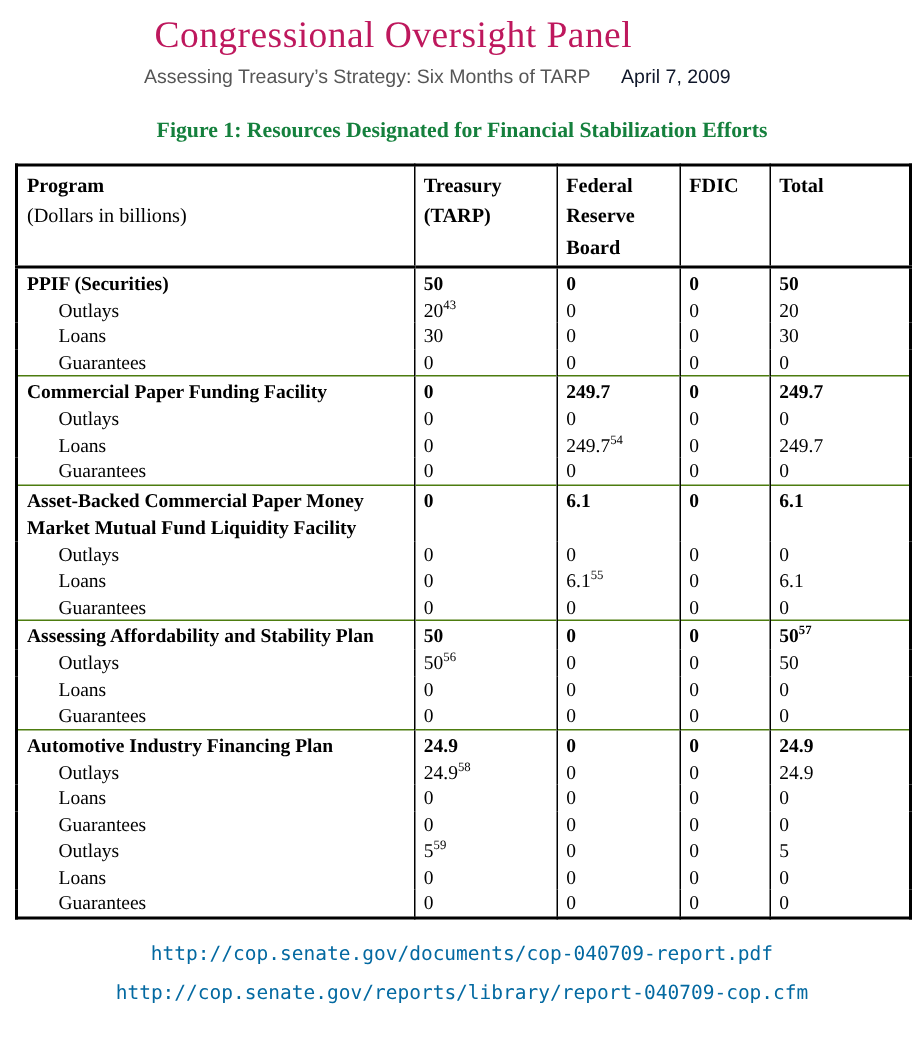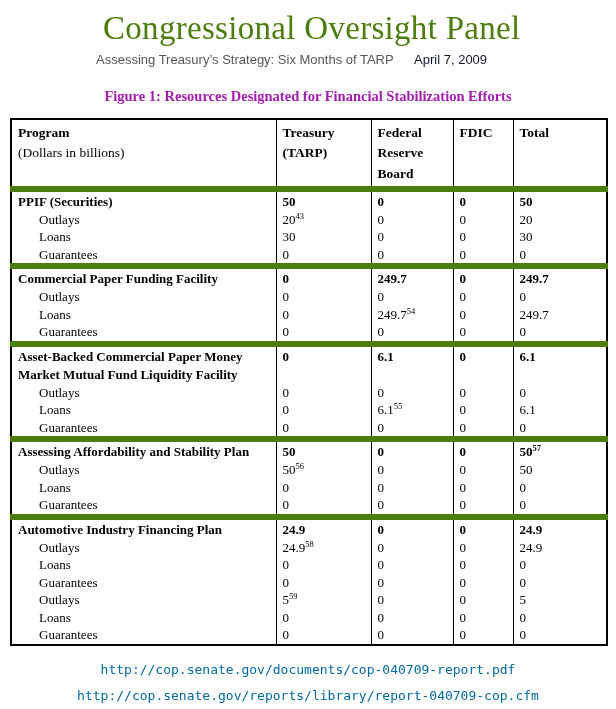--- a/index.html
+++ b/index.html
@@ -7,38 +7,38 @@
     width:616px; height:709px;
     background:#ffffff;
     font-family:"Liberation Serif","DejaVu Serif",serif;
     color:#000;
     overflow:hidden;
   }
   .page { position:relative; width:616px; height:709px; }
 
   .report-title {
     margin:10px 0 0 103px;
-    font-size:33px;
-    color:#4d7c0f;
+    font-size:25px;
+    color:#be185d;
     letter-spacing:0.3px;
   }
   .subtitle-row {
     margin:5px 0 0 96px;
     font-family:"Liberation Sans","DejaVu Sans",sans-serif;
     font-size:13px;
     color:#565656;
   }
   .subtitle-row .date { margin-left:17px; color:#0f172a; }
 
   .figure-title {
     margin-top:21px;
     text-align:center;
     font-weight:bold;
     font-size:14.5px;
-    color:#a21caf;
+    color:#15803d;
   }
 
   table.resources {
     margin:13px 0 0 10px;
     width:596px;
     border-collapse:collapse;
     table-layout:fixed;
     border:2px solid #000;
   }
   .resources th, .resources td {
@@ -58,21 +58,21 @@
     line-height:1.5;
   }
   .resources thead th .sub { font-weight:normal; }
 
   .resources td {
     font-size:13px;
     line-height:17.5px;
     padding:0 4px 0 6px;
   }
   .resources tr.group-row td {
-    border-top:6px solid #4d7c0f;
+    border-top:1px solid #4d7c0f;
     font-weight:bold;
     line-height:18px;
     padding-top:1px;
   }
   .resources td.indent { padding-left:27px;margin-top:28px; }
   .resources sup { font-size:8.5px; line-height:0; vertical-align:super; }
 
   .urls {
     margin-top:16px;
     text-align:center;

